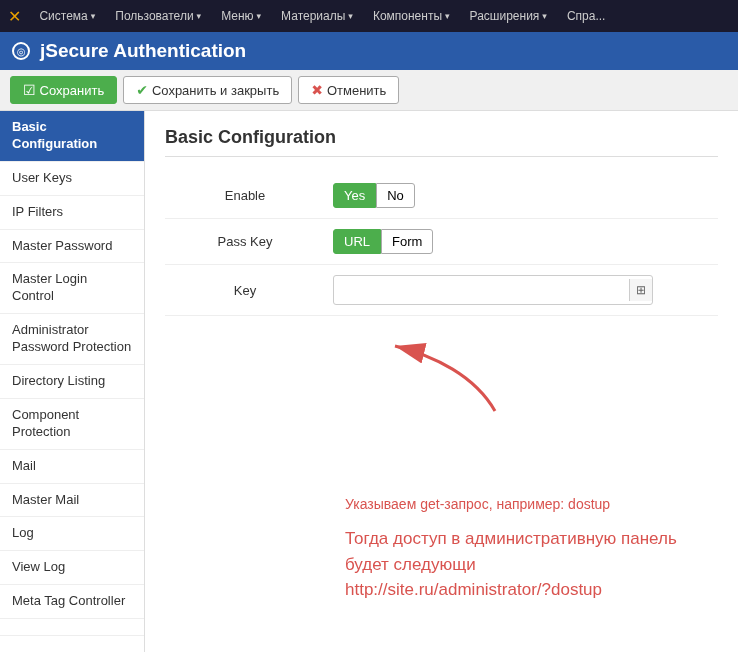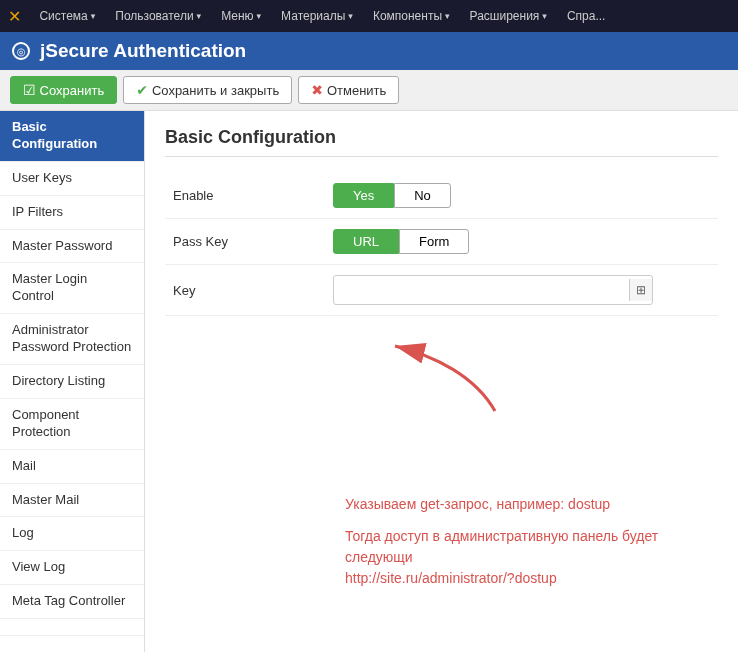--- a/index.html
+++ b/index.html
@@ -143,26 +143,27 @@
       border-bottom: 1px solid #eee;
     }
     .form-table td {
       padding: 10px 8px;
       vertical-align: middle;
     }
     .form-table td:first-child {
       width: 160px;
       color: #333;
       font-weight: normal;
+      text-align: center;
     }
 
     
     .toggle-group { display: inline-flex; }
     .toggle-btn {
-      padding: 4px 19px;
+      padding: 4px 10px;
       border: 1px solid #aaa;
       cursor: pointer;
       font-size: 13px;
       background: #fff;
     }
     .toggle-btn.active-green {
       background: #4cae4c;
       color: white;
       border-color: #4cae4c;
     }
@@ -220,21 +221,21 @@
     }
 
     .annotation-text1 {
       color: #d9534f;
       font-size: 14px;
       margin-top: 80px;
       margin-left: 20px;
     }
     .annotation-text2 {
       color: #d9534f;
-      font-size: 14px;
+      font-size: 17px;
       margin-top: 14px;
       margin-left: 20px;
       line-height: 1.5;
     }
   </style>
 </head>
 <body>
 
 <div class="top-nav">
   <span class="joomla-icon">✕</span>

